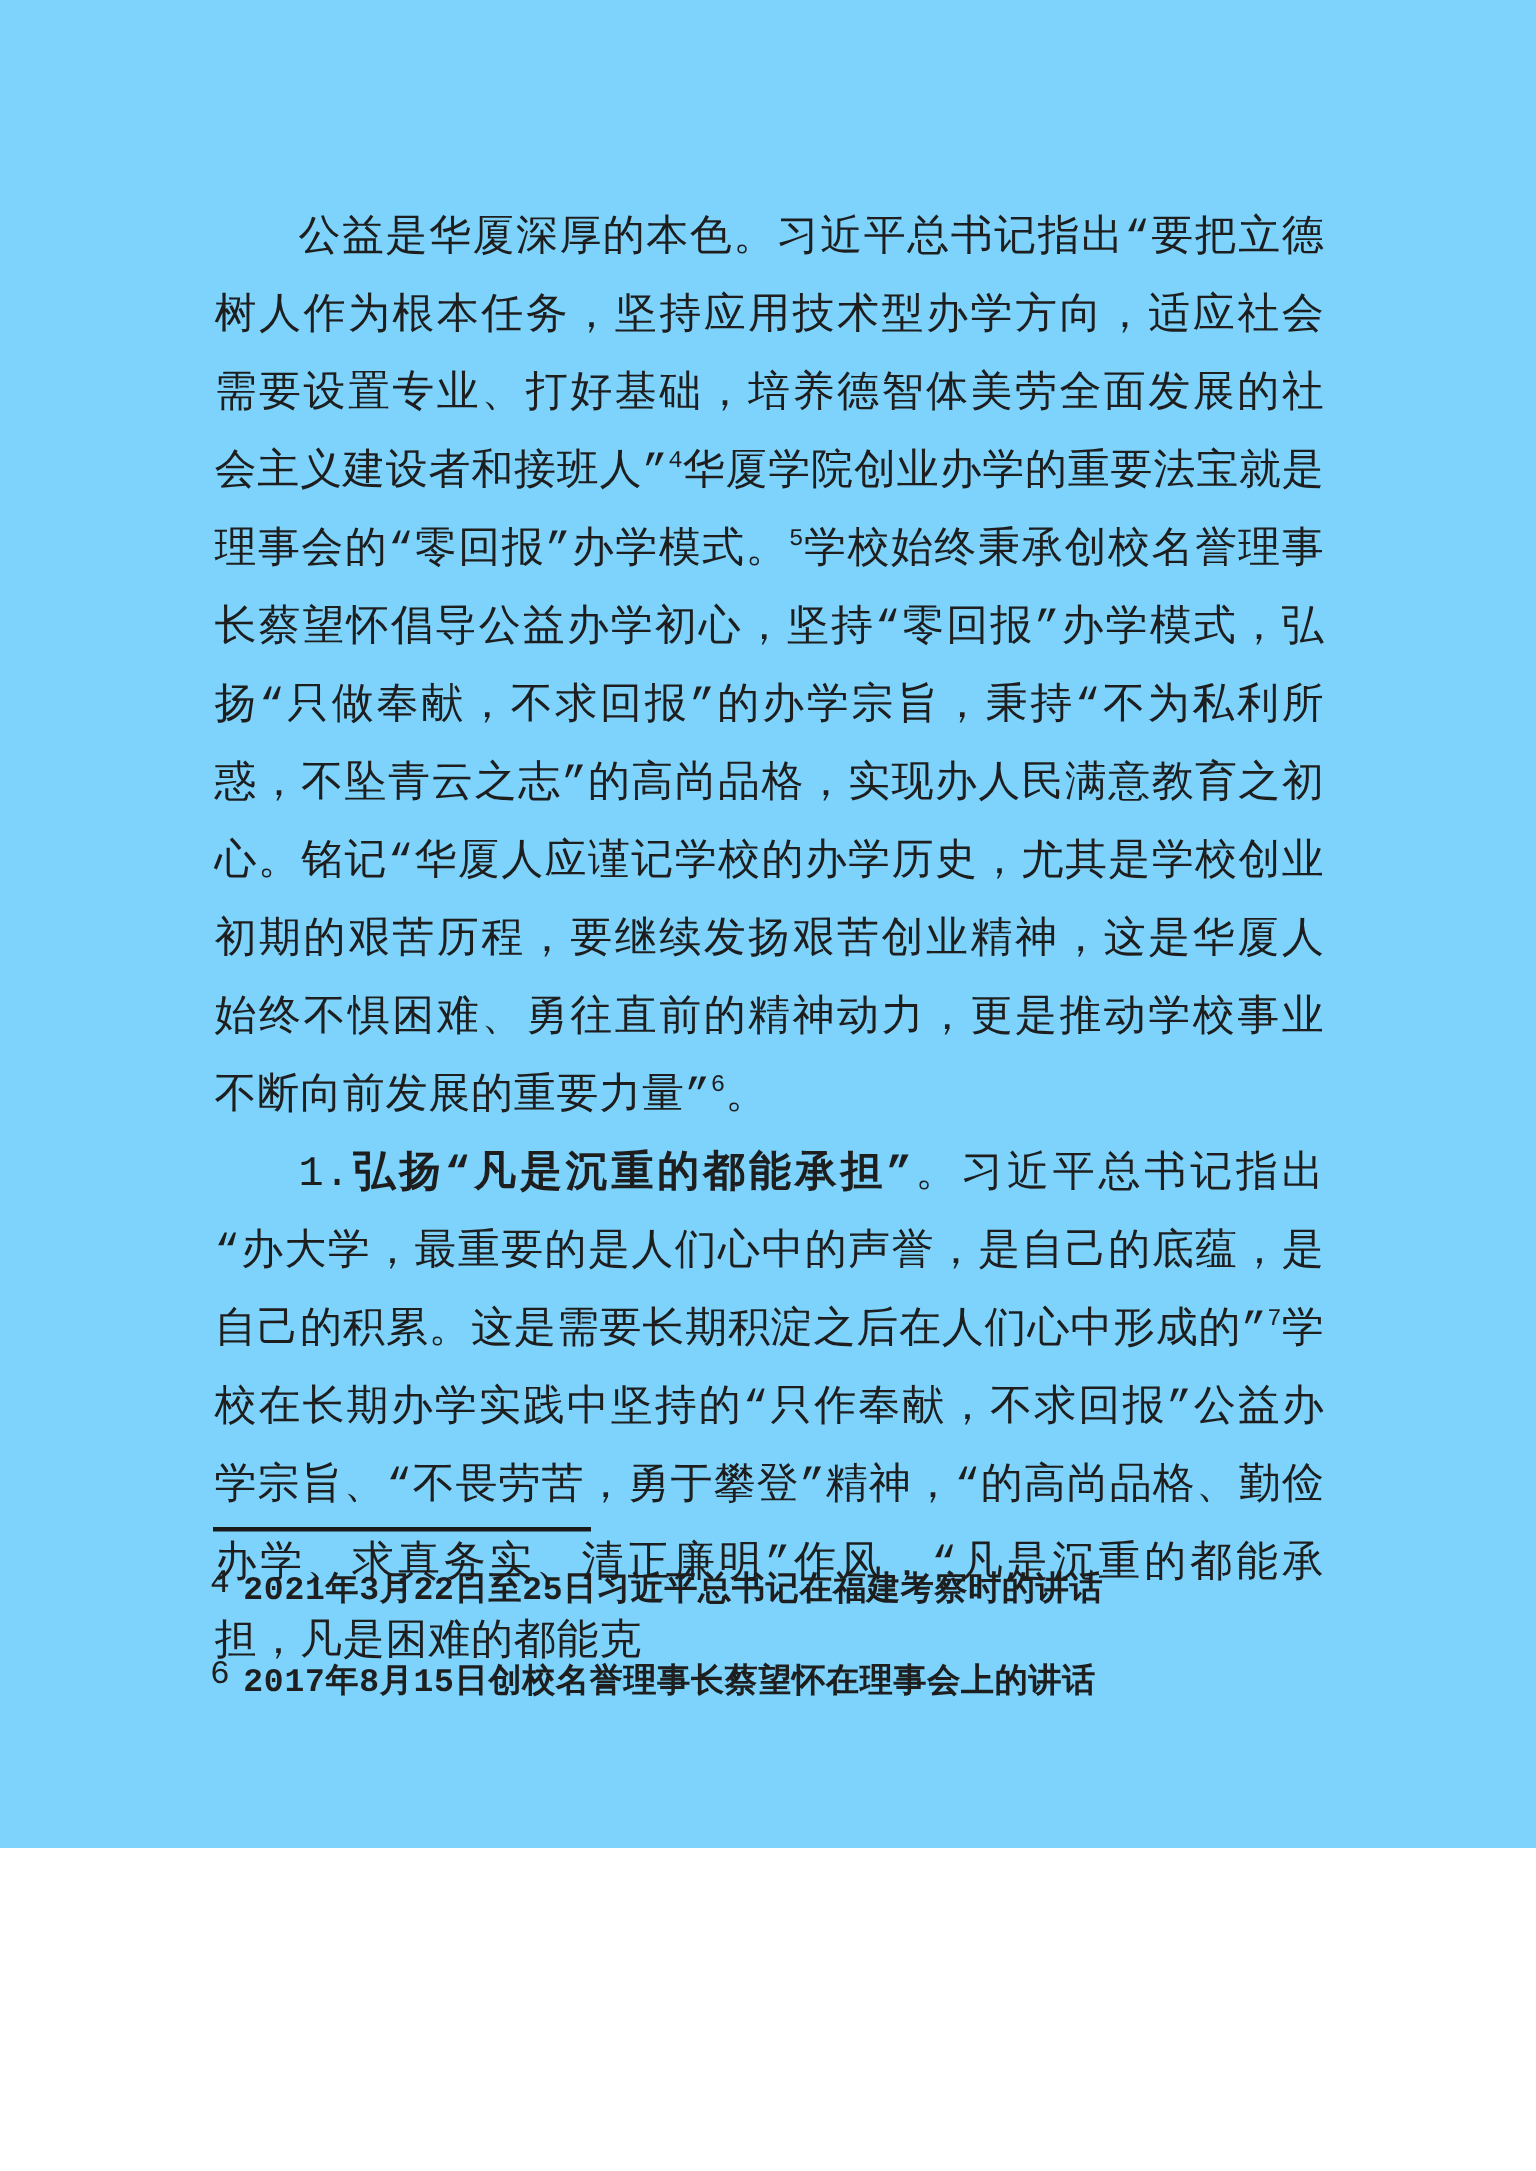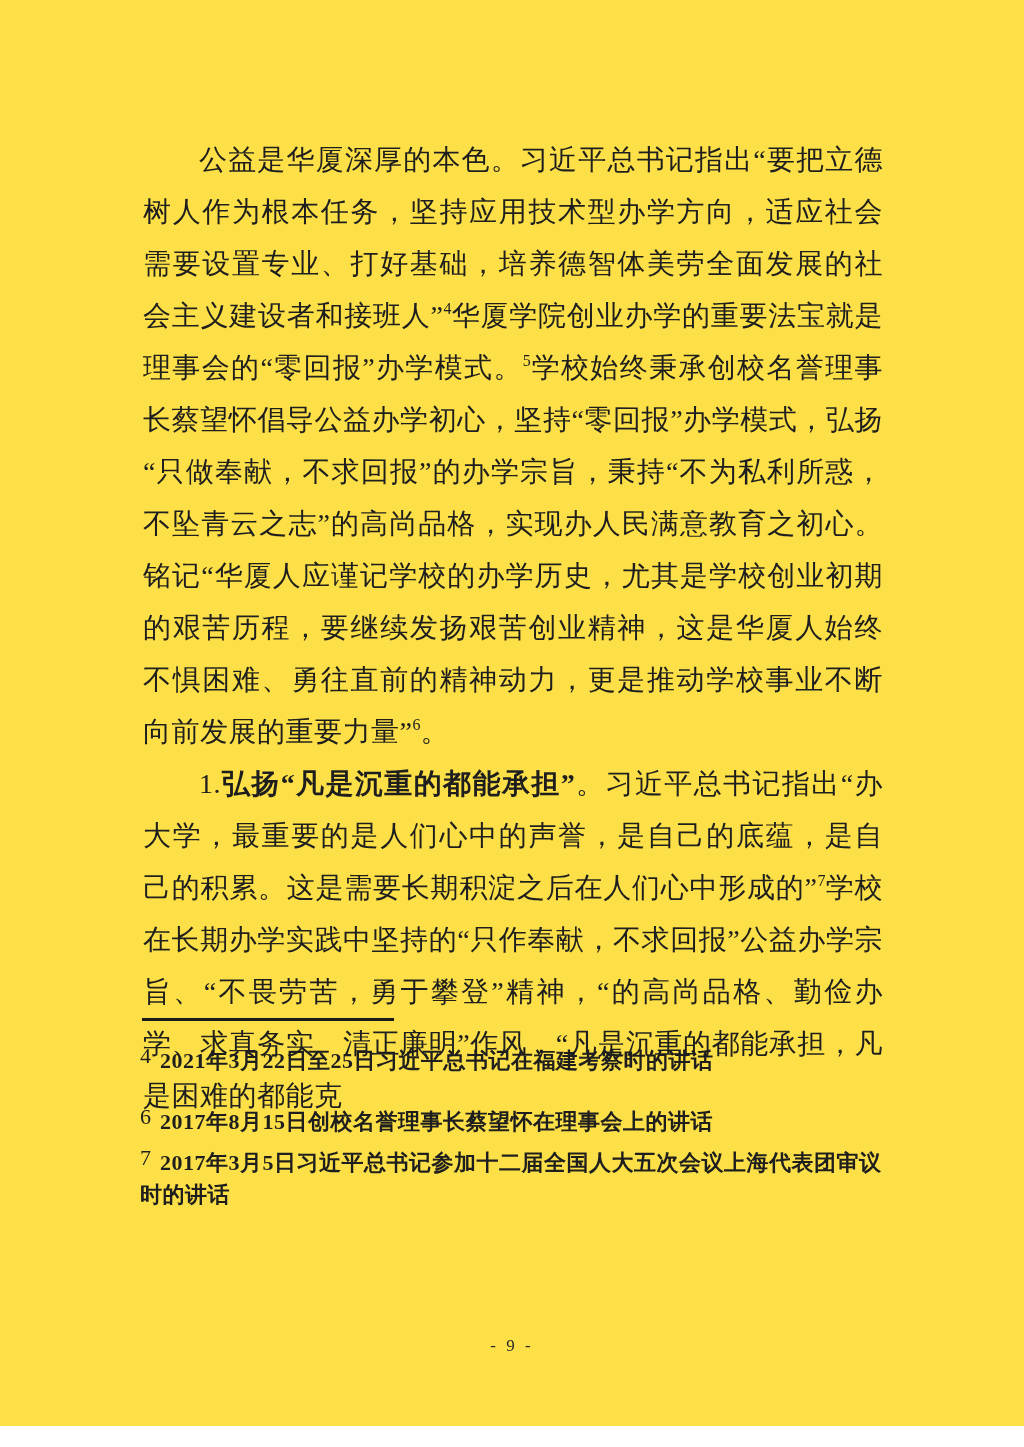--- a/index.html
+++ b/index.html
@@ -3,24 +3,24 @@
 <meta charset="utf-8">
 <style>
   html, body {
     margin: 0;
     padding: 0;
     background: #ffffff;
   }
   .page {
     position: relative;
     width: 1024px;
-    height: 1426px;
-    background: #fde047;
+    height: 1232px;
+    background: #7dd3fc;
     overflow: hidden;
-    font-family: Liberation Serif, serif;
+    font-family: Liberation Mono, monospace;
     color: #1e1e1e;
   }
   .content {
     position: absolute;
     left: 143px;
     top: 134px;
     width: 740px;
   }
   .para {
     margin: 0;
@@ -97,18 +97,17 @@
   </div>
 
   <div class="footnotes">
     <div class="fn-rule"></div>
 
     <div class="fn fn-4"><span class="fn-num">4</span><span>2021年3月22日至25日习近平总书记在福建考察时的讲话</span></div>
 
 
     <div class="fn fn-6"><span class="fn-num">6</span><span>2017年8月15日创校名誉理事长蔡望怀在理事会上的讲话</span></div>
 
-    <div class="fn fn-7"><span class="fn-num">7</span><span>2017年3月5日习近平总书记参加十二届全国人大五次会议上海代表团审议时的讲话</span></div>
   </div>
 
   <div class="page-number">- 9 -</div>
 
 </div>
 
 </body></html>

